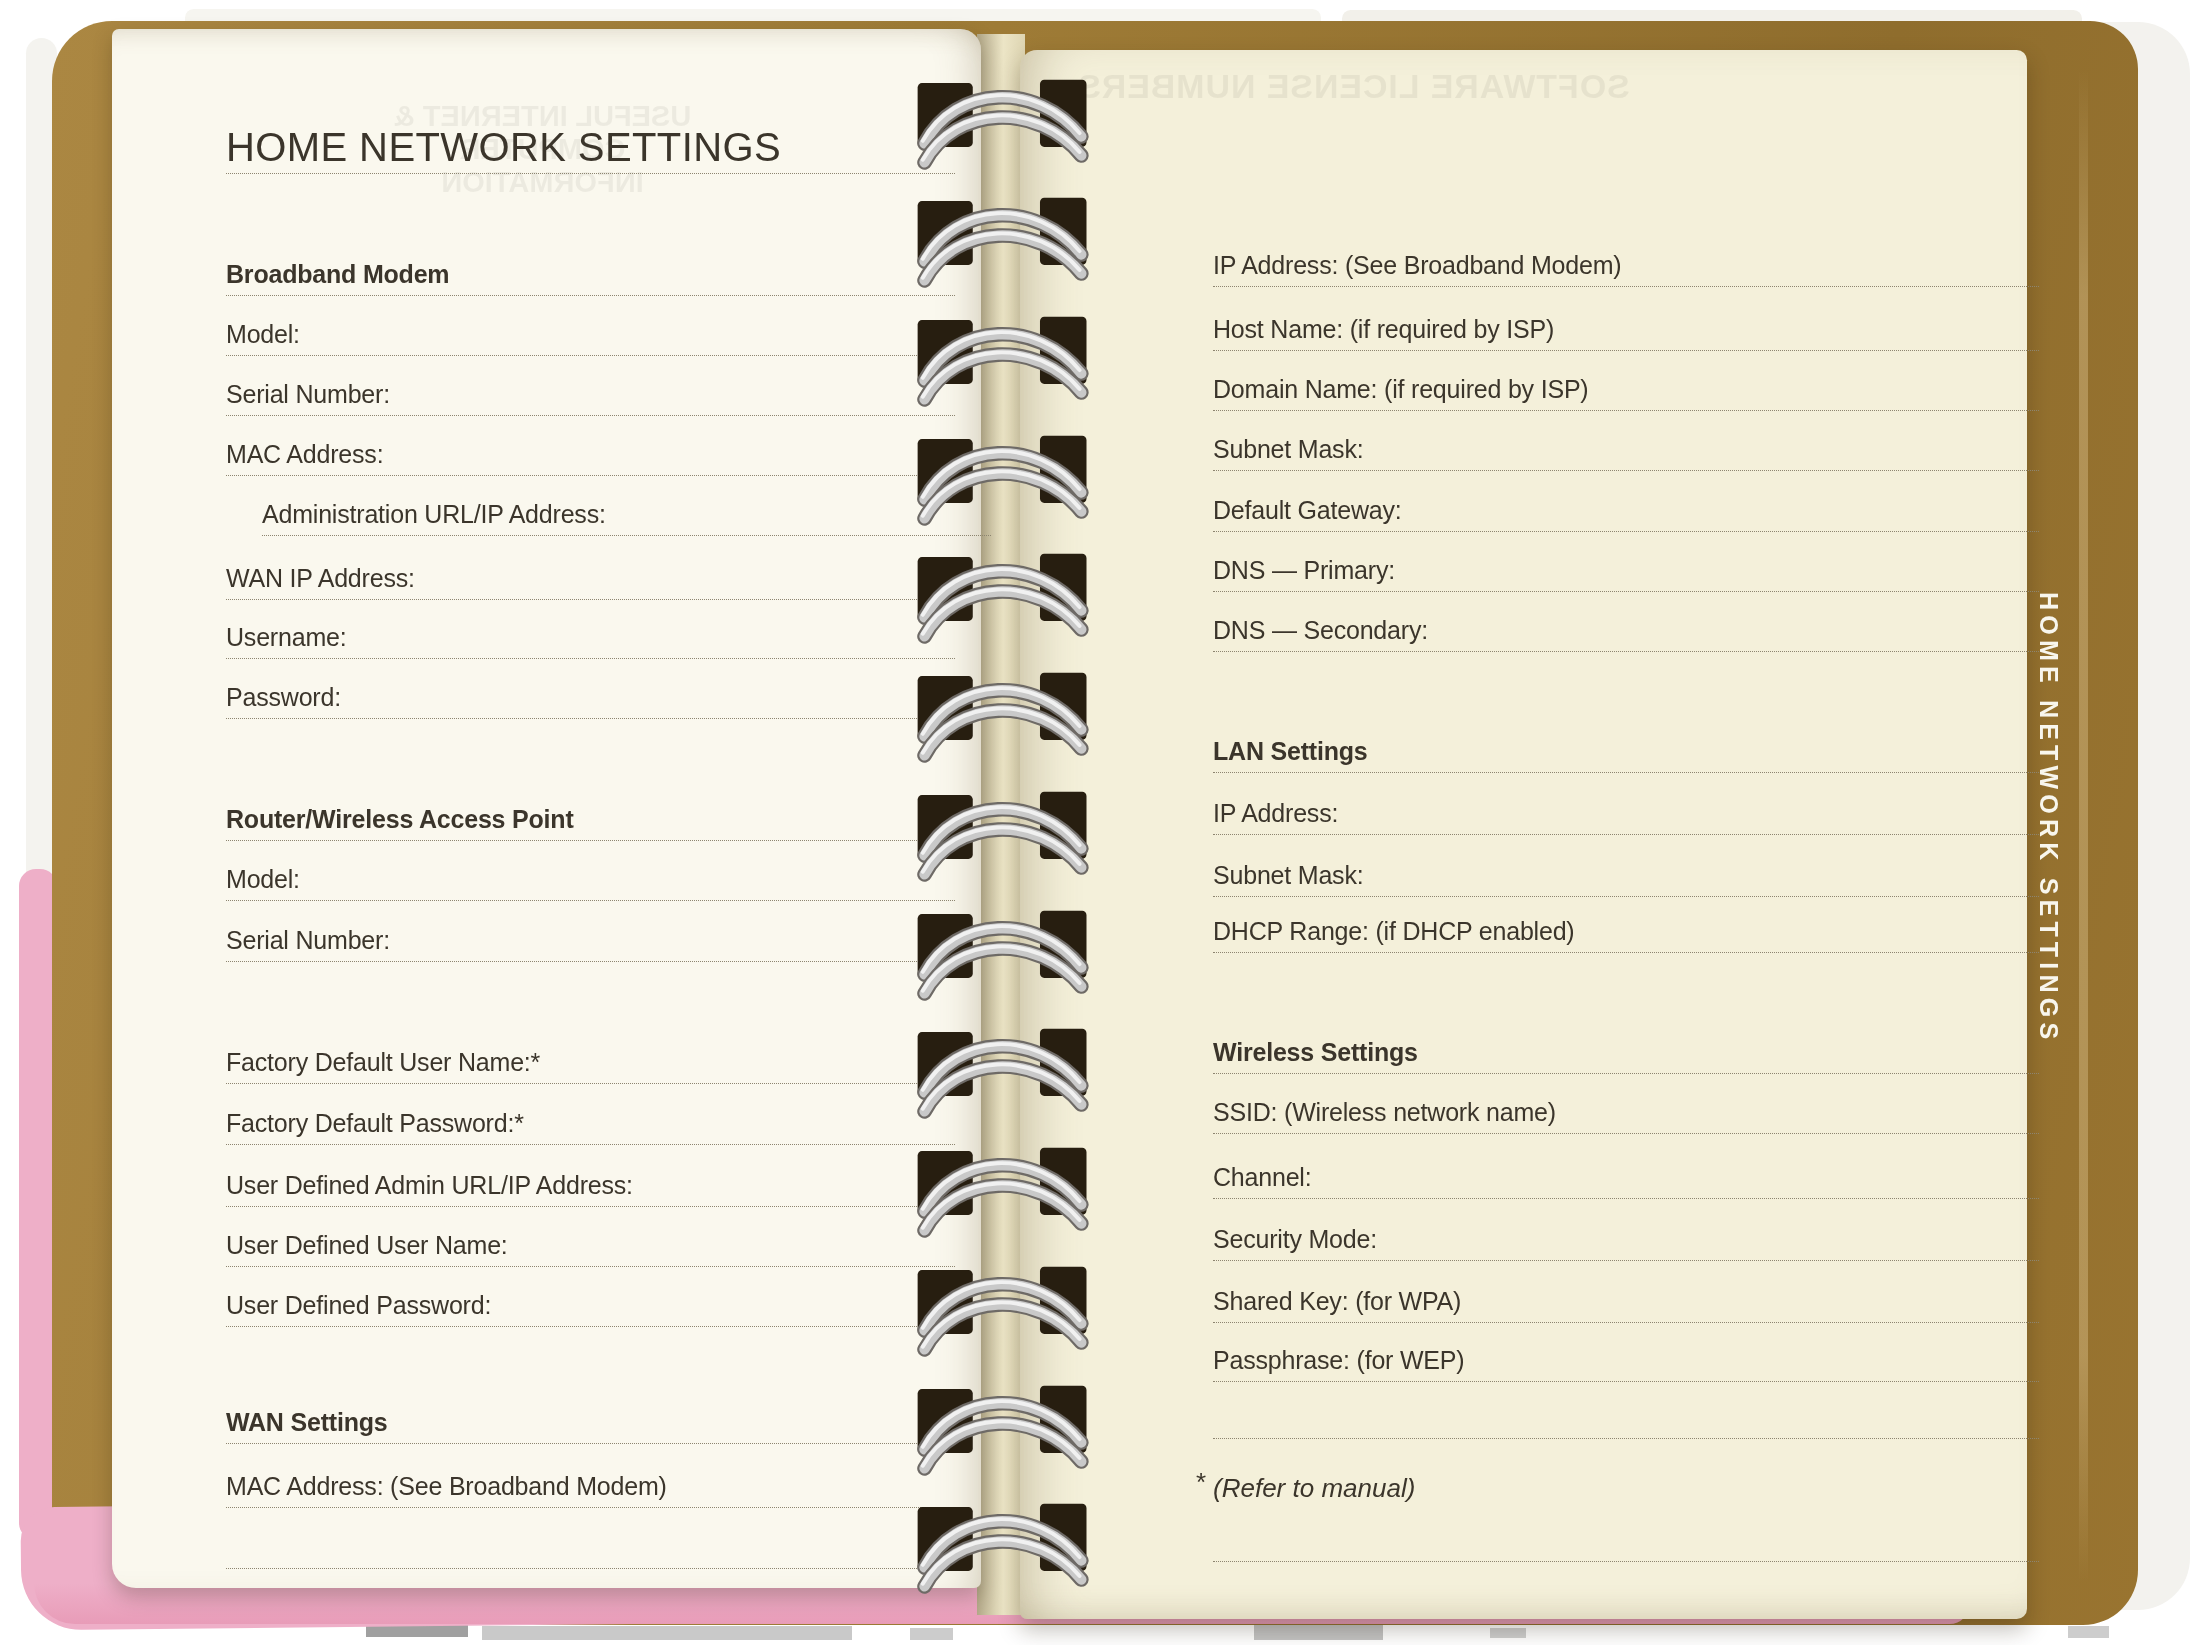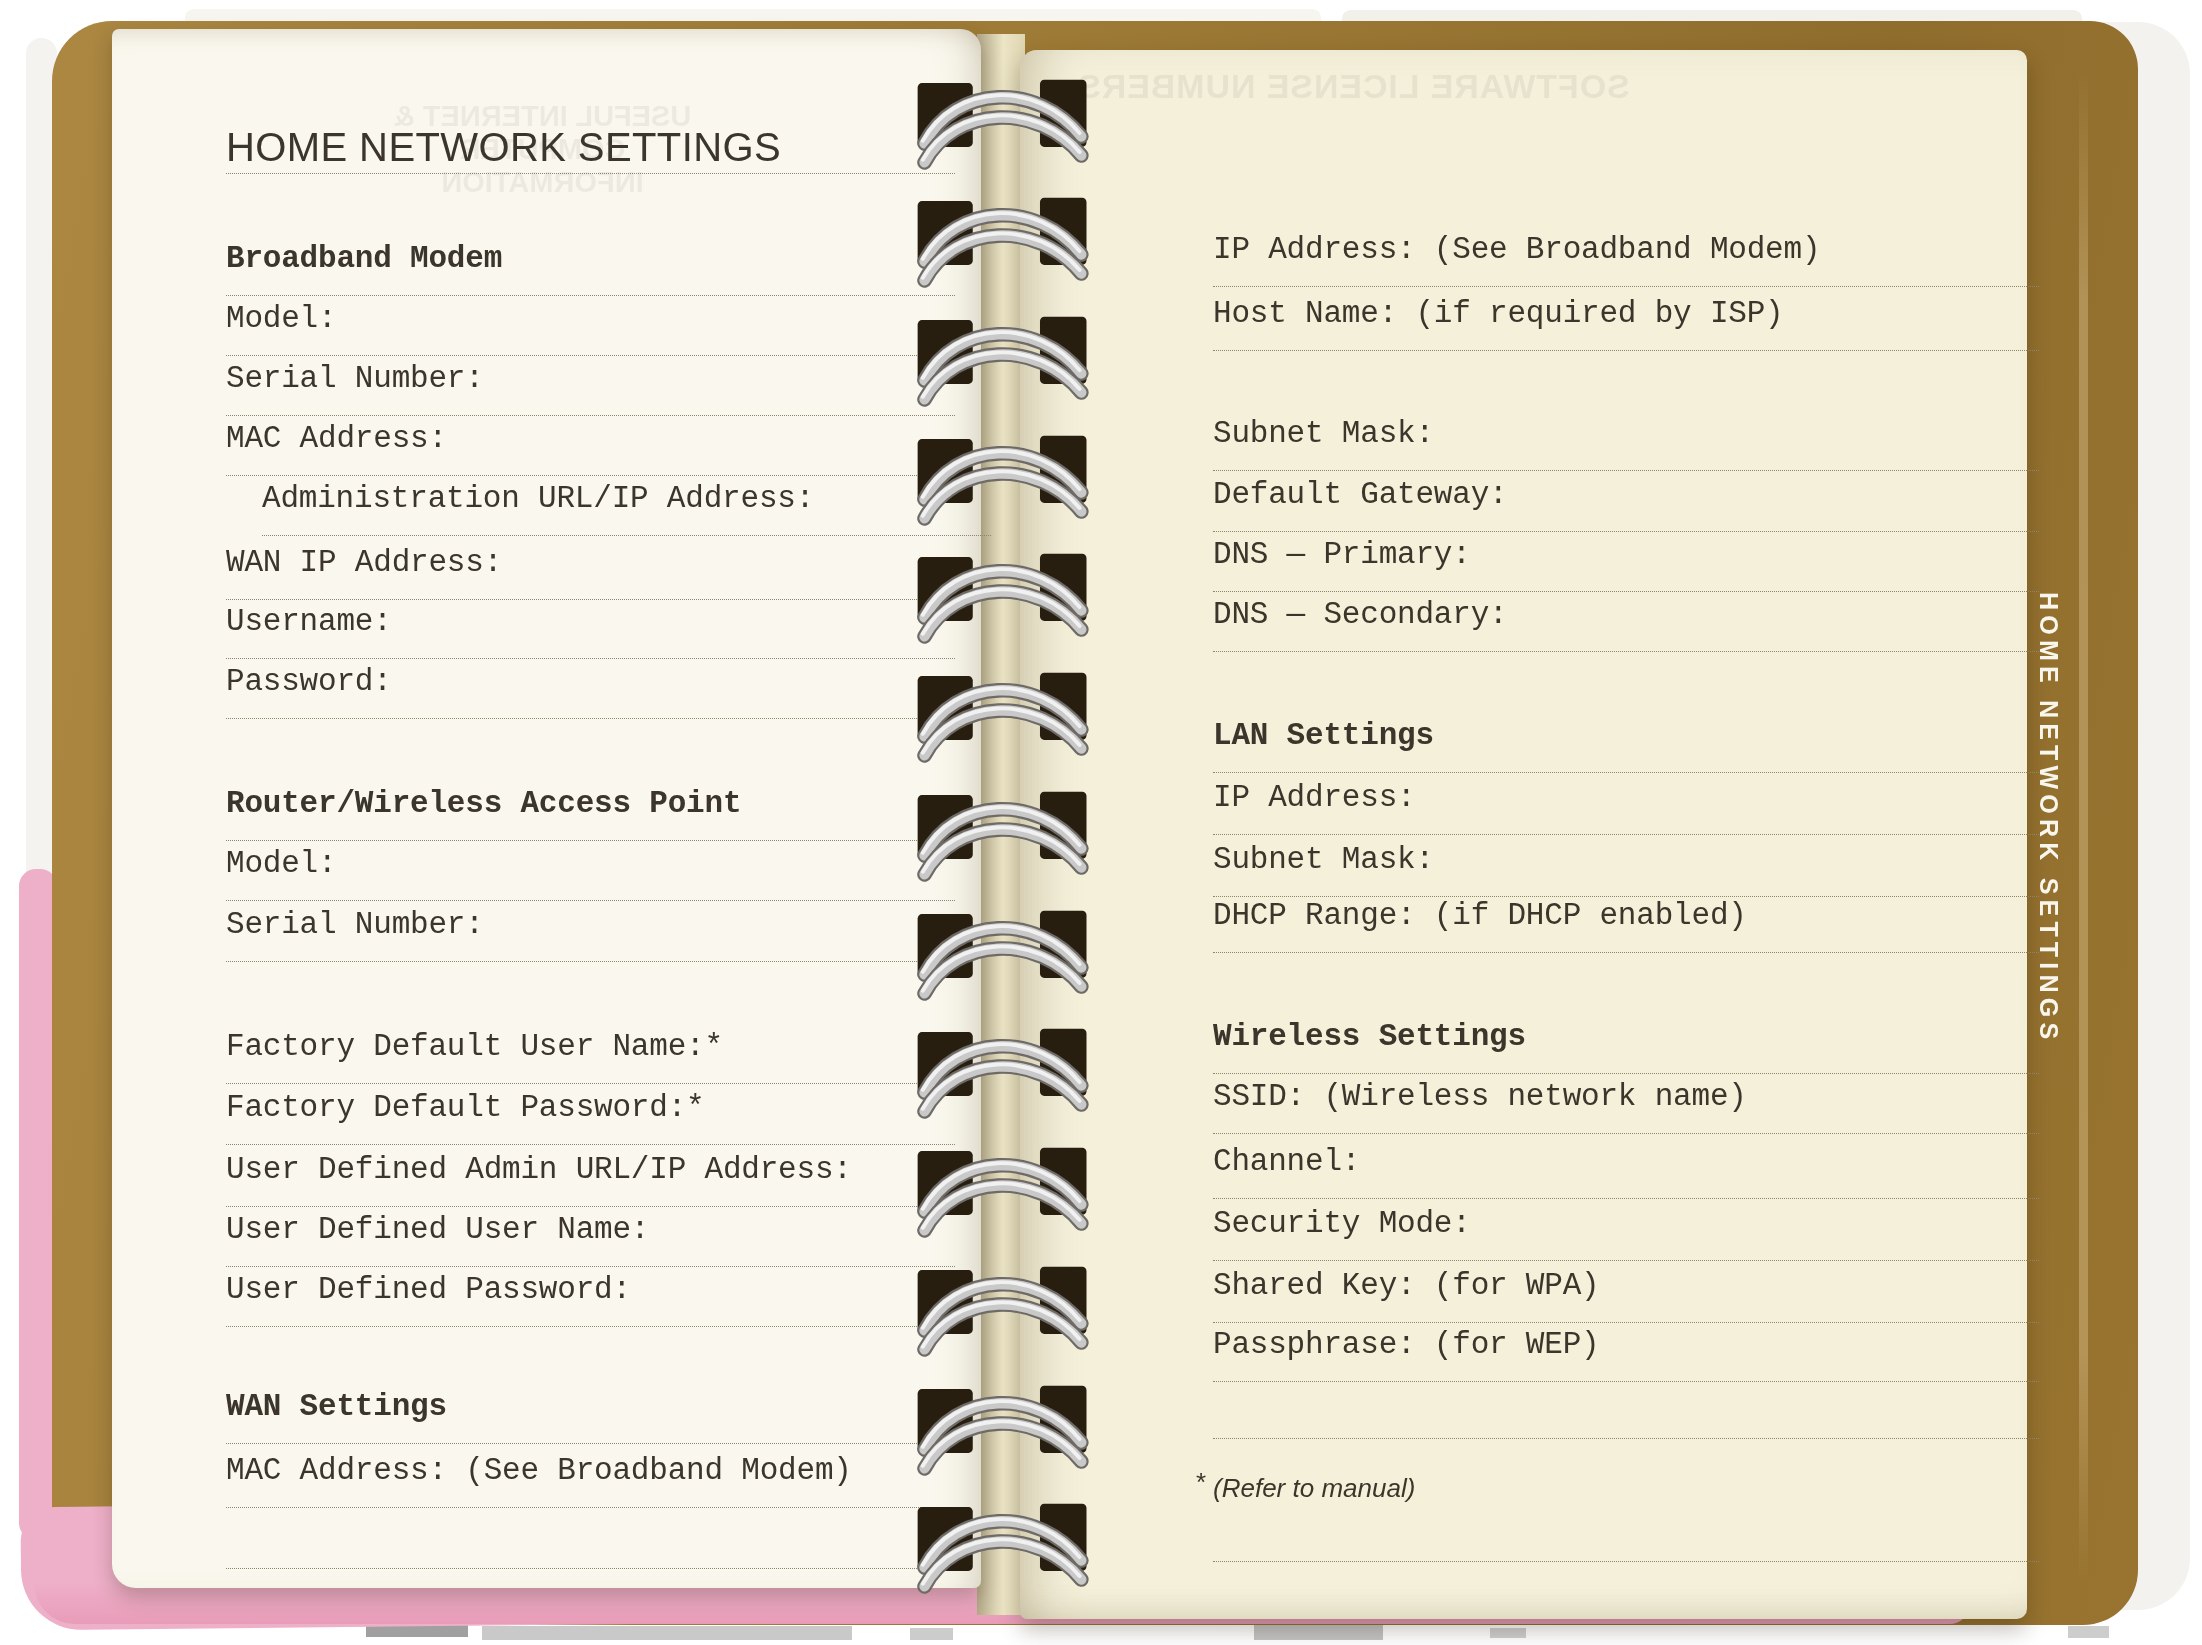--- a/index.html
+++ b/index.html
@@ -37,21 +37,21 @@
     border-radius:17px 10.3px 10.3px 6.9px;
     box-shadow:0 10.3px 22.4px rgba(40,30,10,.28), inset 38px 0 52px -29px rgba(110,90,50,.33), inset 0 -26px 34px -26px rgba(120,100,60,.22);}
 
   
   .page-title{position:absolute;left:114px;top:96px;font-size:40px;letter-spacing:0.4px;color:var(--ink);white-space:nowrap;}
   .title-rule{position:absolute;left:114px;top:144px;width:729px;border-top:1.7px dotted var(--line);}
 
   .row{position:absolute;height:53px;border-bottom:1.7px dotted var(--line);}
   #left-rows .row{left:114px;width:729px;}
   #right-rows .row{left:176px;width:826px;margin-left:17px;}
-  .lbl{position:absolute;left:0;bottom:19px;font-size:31px;color:var(--ink);letter-spacing:-0.2px;white-space:nowrap;font-family:Liberation Mono, monospace;}
+  .lbl{position:absolute;left:0;bottom:6px;font-size:25px;color:var(--ink);letter-spacing:-0.2px;white-space:nowrap;}
   .row.header .lbl{font-weight:700;}
 
   .note-row{position:absolute;color:var(--ink);white-space:nowrap;}
   #right-rows .note-row{left:176px;}
   .fn-marker{font-size:26px;vertical-align:6px;}
   .fn-text{font-style:italic;font-size:26px;margin-left:6.9px;}
 
   .ghost{position:absolute;transform:scaleX(-1);color:#4a4435;font-weight:700;pointer-events:none;white-space:nowrap;}
   .ghost-left{left:250px;top:71px;width:361px;font-size:29px;line-height:33px;opacity:.07;text-align:center;white-space:normal;}
   .ghost-right{left:41px;top:17px;width:585px;font-size:34px;opacity:.075;letter-spacing:0.9px;text-align:center;}
@@ -158,20 +158,23 @@
 
   <div class="page page-right">
     <div class="ghost ghost-right">SOFTWARE LICENSE NUMBERS</div>
     <div id="right-rows" style="position:absolute;inset:0;">
         <div class="row field" style="top: 183px;">
           <span class="lbl">IP Address: (See Broadband Modem)</span>
         </div>
         <div class="row field" style="top: 247px;">
           <span class="lbl">Host Name: (if required by ISP)</span>
         </div>
+        <div class="row field" style="top: 307px;">
+          <span class="lbl">Domain Name: (if required by ISP)</span>
+        </div>
         <div class="row field" style="top: 367px;">
           <span class="lbl">Subnet Mask:</span>
         </div>
         <div class="row field" style="top: 428px;">
           <span class="lbl">Default Gateway:</span>
         </div>
         <div class="row field" style="top: 548px;">
           <span class="lbl">DNS — Secondary:</span>
         </div>
         <div class="row field" style="top: 488px;">

